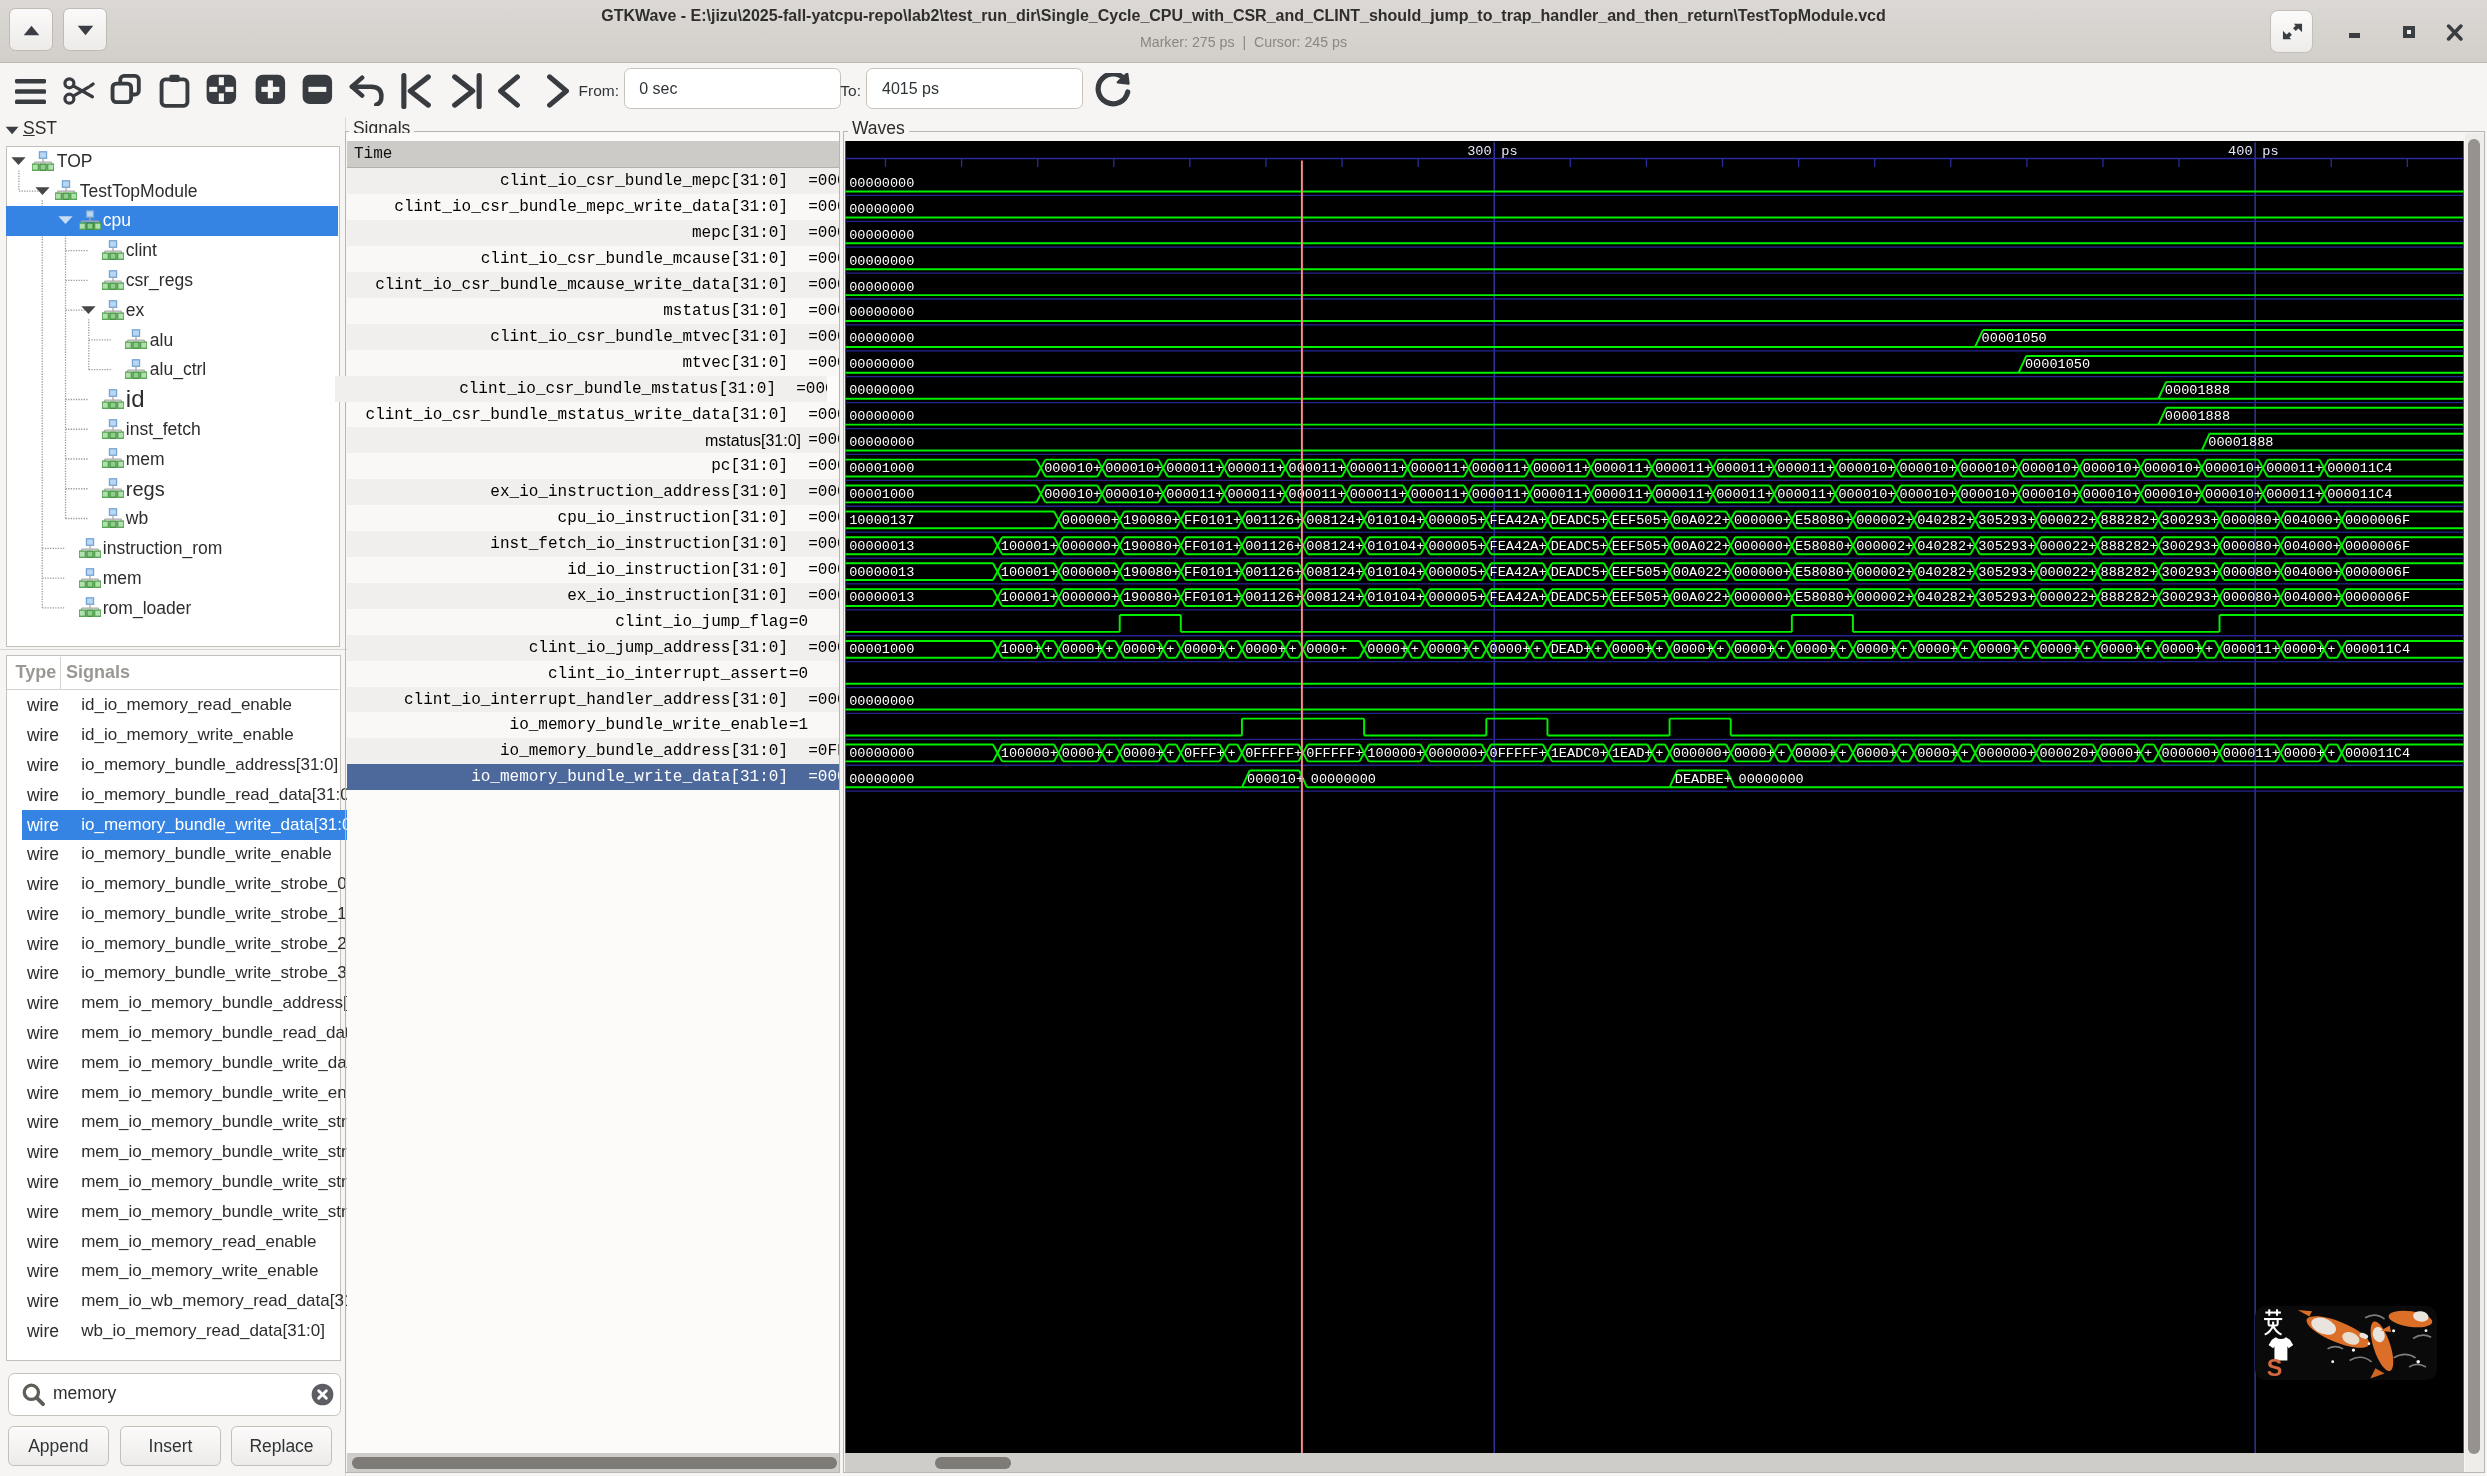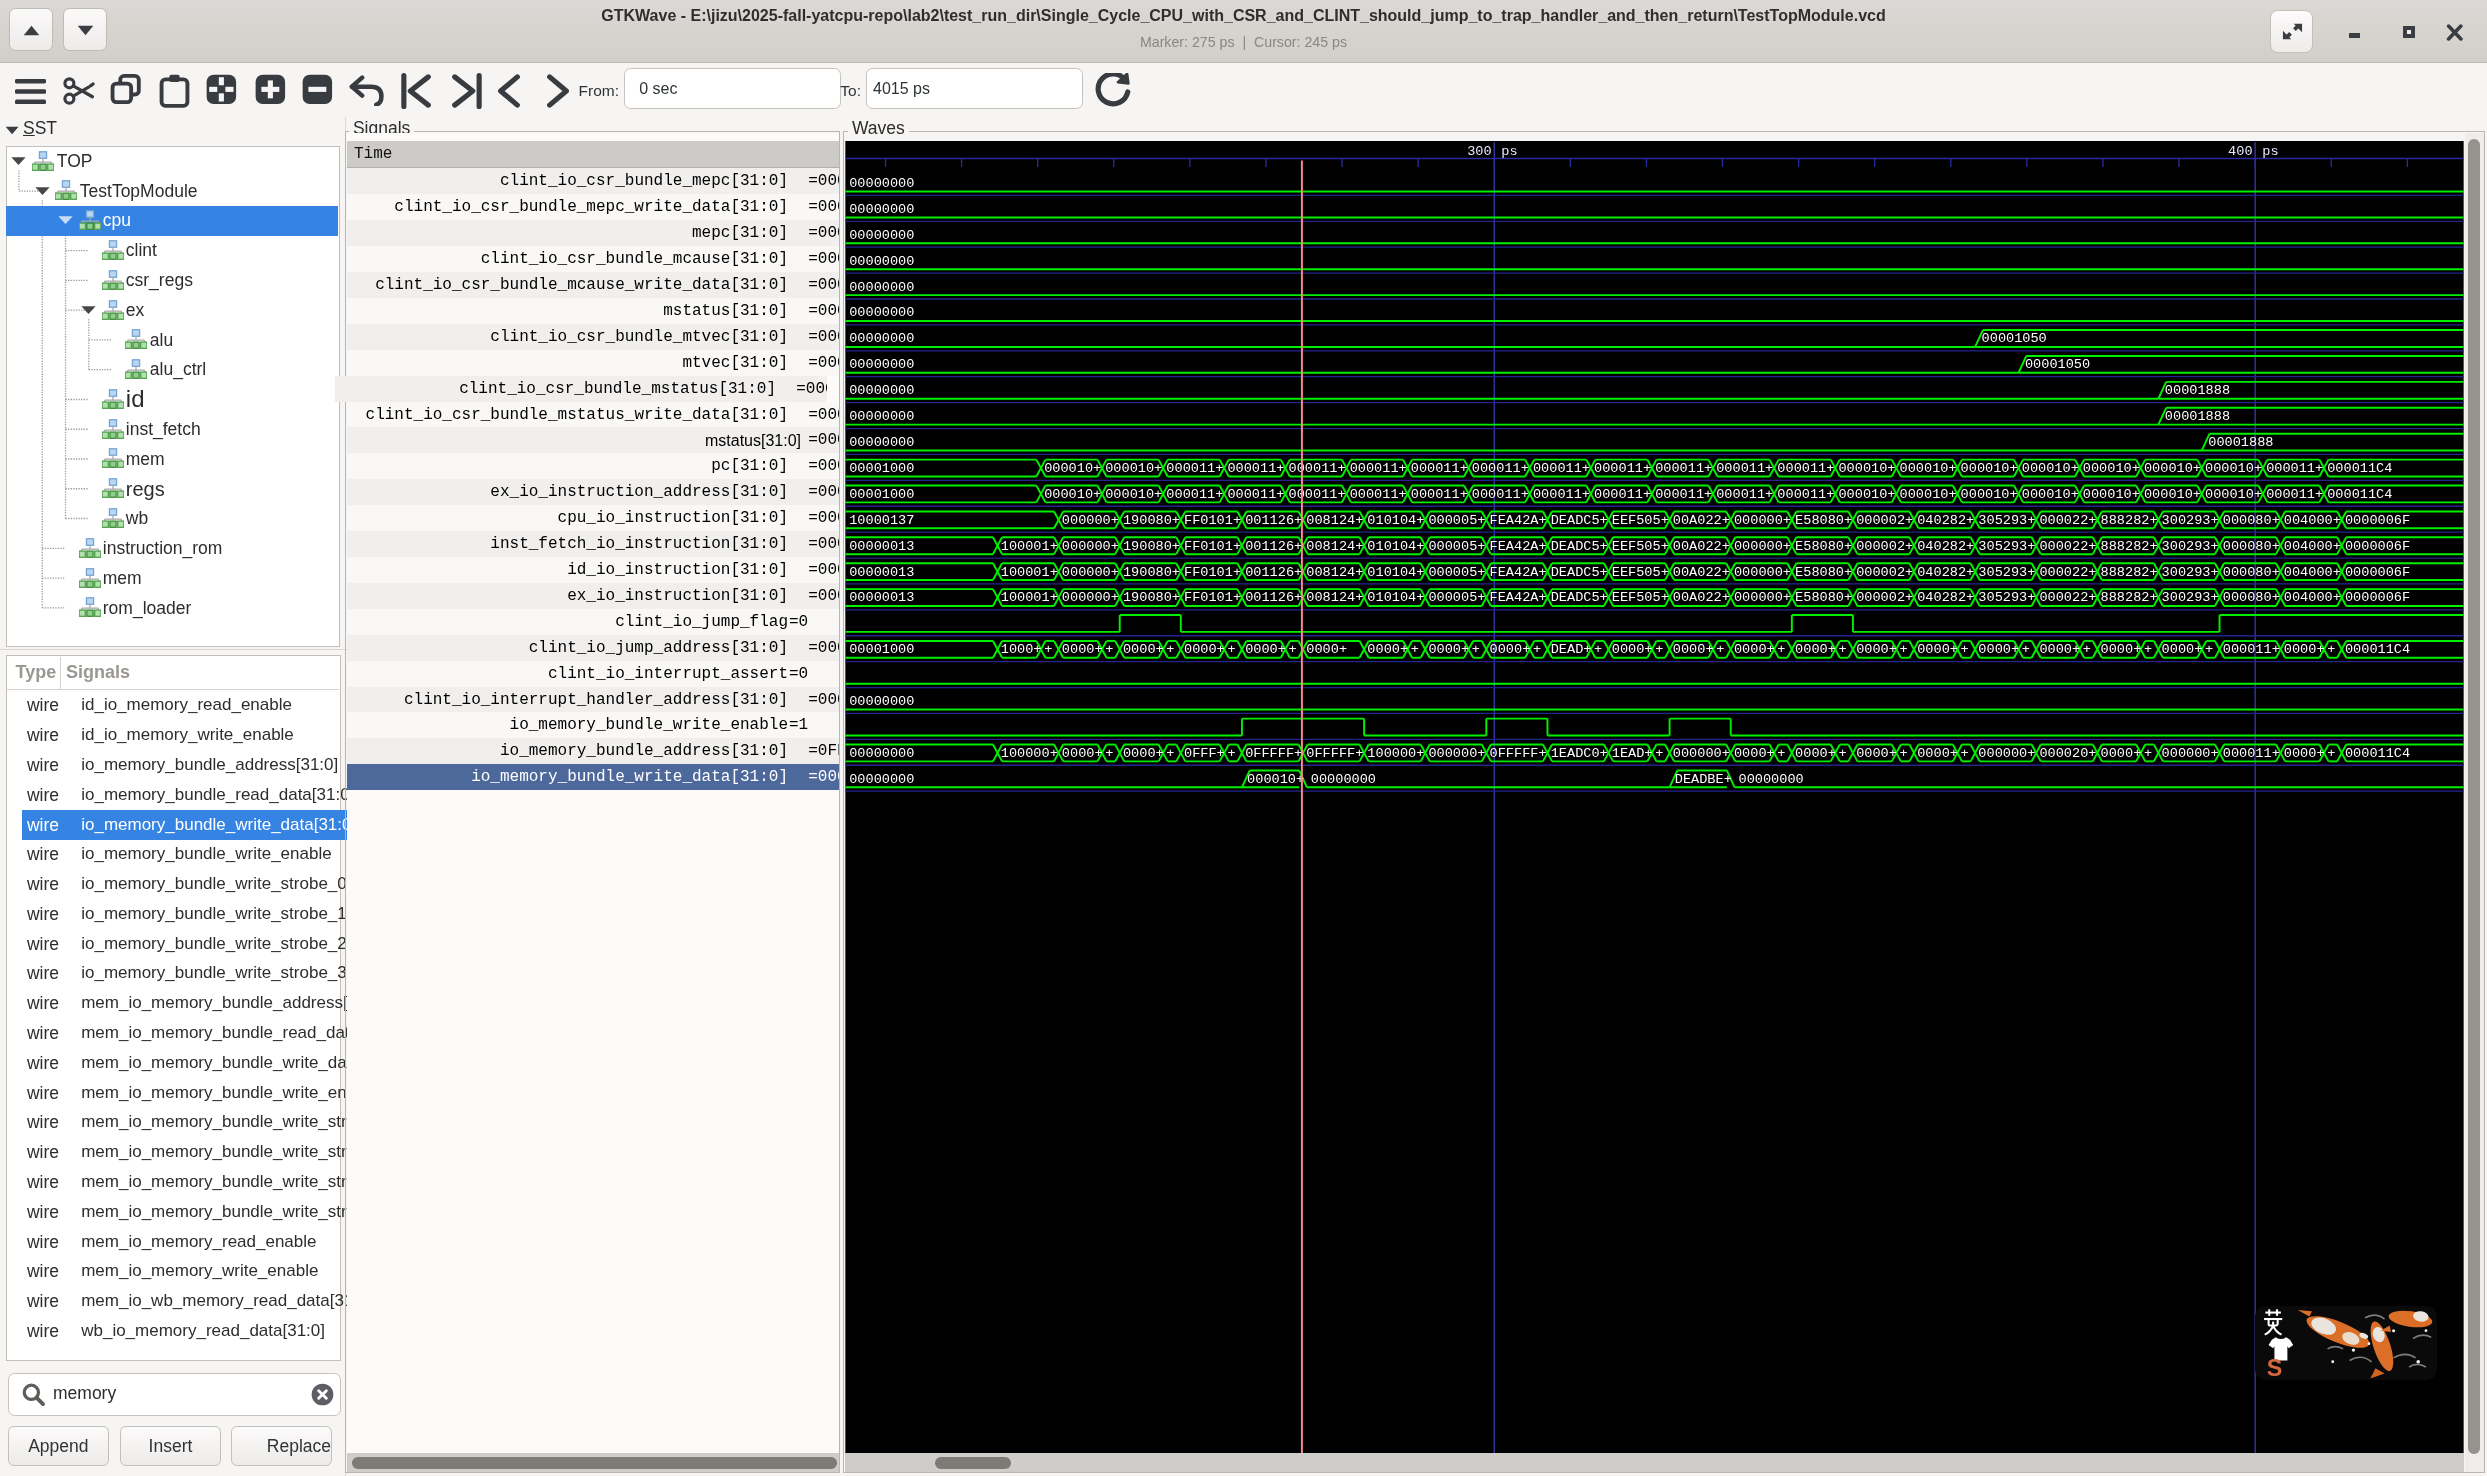--- a/index.html
+++ b/index.html
@@ -107,21 +107,21 @@
 <svg style="position:absolute;left:543px;top:73px" width="30" height="36" viewBox="0 0 46 56">
     <path d="M10 6 L36 28 L10 50" fill="none" stroke="#383b3f" stroke-width="8" stroke-linecap="round" stroke-linejoin="round"></path>
   </svg>
 <svg style="position:absolute;left:1092px;top:73px" width="39" height="38" viewBox="0 0 60 58">
     <path d="M52 12 A 23 23 0 1 0 55 29" fill="none" stroke="#383b3f" stroke-width="8" stroke-linecap="round"></path>
     <path d="M40 14 L56 16 L54 1 Z" fill="#383b3f" stroke="#383b3f" stroke-width="4" stroke-linejoin="round"></path>
   </svg>
 <div class="abs" style="left:554px;top:82px;width:65px;text-align:right;font-size:15.5px;color:#2e3436">From:</div>
 <div class="abs" style="left:624px;top:68px;width:217px;height:41px;background:#ffffff;border:1.3px solid #c8c2bc;border-radius:6.5px;font-size:16px;color:#2e3436;line-height:40px;padding-left:14.2px">0 sec</div>
 <div class="abs" style="left:819px;top:82px;width:42px;text-align:right;font-size:15.5px;color:#2e3436">To:</div>
-<div class="abs" style="left:866px;top:68px;width:217px;height:41px;background:#ffffff;border:1.3px solid #c8c2bc;border-radius:6.5px;font-size:16px;color:#2e3436;line-height:40px;padding-left:6px">4015 ps</div>
+<div class="abs" style="left:866px;top:68px;width:217px;height:41px;background:#ffffff;border:1.3px solid #c8c2bc;border-radius:6.5px;font-size:16px;color:#2e3436;line-height:40px;padding-left:15px">4015 ps</div>
 
 <svg class="abs" style="left:5.2px;top:126px" width="14.2" height="9" viewBox="0 0 22 14">
     <path d="M1 1 L21 1 L11 13 Z" fill="#3a3d41"></path>
   </svg>
 <div class="abs" style="left:23px;top:118px;font-size:17.5px;color:#2d2d2d"><span style="text-decoration:underline">S</span>ST</div>
 
 <div class="abs" style="left:5.8px;top:146px;width:334px;height:501px;background:#ffffff;border:1.3px solid #c4bfb9"></div>
 <div class="abs" style="left:5.8px;top:146px;width:334px;height:501px;overflow:hidden">
 <svg style="position:absolute;left:0;top:0" width="339" height="648" viewBox="0 0 524 1000">
       <line x1="20" y1="37" x2="20" y2="69" stroke="#9a9a9a" stroke-width="2" stroke-dasharray="2,2"></line>
@@ -401,21 +401,21 @@
 <svg class="abs" style="left:311px;top:1383px" width="23" height="23" viewBox="0 0 36 36">
     <circle cx="18" cy="18" r="17" fill="#5f5d63"></circle>
     <g stroke="#ffffff" stroke-width="4.5" stroke-linecap="round">
       <line x1="12" y1="12" x2="24" y2="24"></line>
       <line x1="24" y1="12" x2="12" y2="24"></line>
     </g>
   </svg>
 
 <div class="abs" style="left:7.8px;top:1426px;width:101px;height:40px;background:linear-gradient(#fcfbfb,#edebe8);border:1.3px solid #c4bfb9;border-radius:5.8px;text-align:center;line-height:38px;font-size:17.5px;color:#2e3436">Append</div>
 <div class="abs" style="left:120px;top:1426px;width:101px;height:40px;background:linear-gradient(#fcfbfb,#edebe8);border:1.3px solid #c4bfb9;border-radius:5.8px;text-align:center;line-height:38px;font-size:17.5px;color:#2e3436">Insert</div>
-<div class="abs" style="left:231px;top:1426px;width:101px;height:40px;background:linear-gradient(#fcfbfb,#edebe8);border:1.3px solid #c4bfb9;border-radius:5.8px;text-align:right;line-height:38px;font-size:17.5px;color:#2e3436">Replace</div>
+<div class="abs" style="left:231px;top:1426px;width:101px;height:40px;background:linear-gradient(#fcfbfb,#edebe8);border:1.3px solid #c4bfb9;border-radius:5.8px;text-align:center;line-height:38px;font-size:17.5px;color:#2e3436">Replace</div>
 
 <div class="abs" style="left:345px;top:117px;width:1.3px;height:1360px;background:#dcd8d4"></div>
 
 <div class="abs" style="left:345px;top:131px;width:495px;height:1342px;border:1.3px solid #bab5b0"></div>
 <div class="abs" style="left:349px;top:118px;background:#f6f5f3;padding:0 3.9px;font-size:17.5px;color:#2d2d2d">Signals</div>
 <div class="abs" style="left:347px;top:133px;width:492px;height:1339px;background:#fcfbfa"></div>
 <div class="abs" style="left:347px;top:141px;width:492px;height:27px;background:#cccbc8;border-bottom:1.3px solid #b3b1ae"></div>
 <div class="abs" style="left:354px;top:145px;font-family:'Liberation Mono',monospace;font-size:16px;color:#111">Time</div>
 <div style="position:absolute;left:347px;top:168px;width:492px;height:26px;background:#f1efed;overflow:hidden">
     <div style="position:absolute;right:51px;top:4.5px;font-family:'Liberation Mono',monospace;font-size:16px;line-height:17px;color:#000000;white-space:pre">clint_io_csr_bundle_mepc[31:0]</div>

